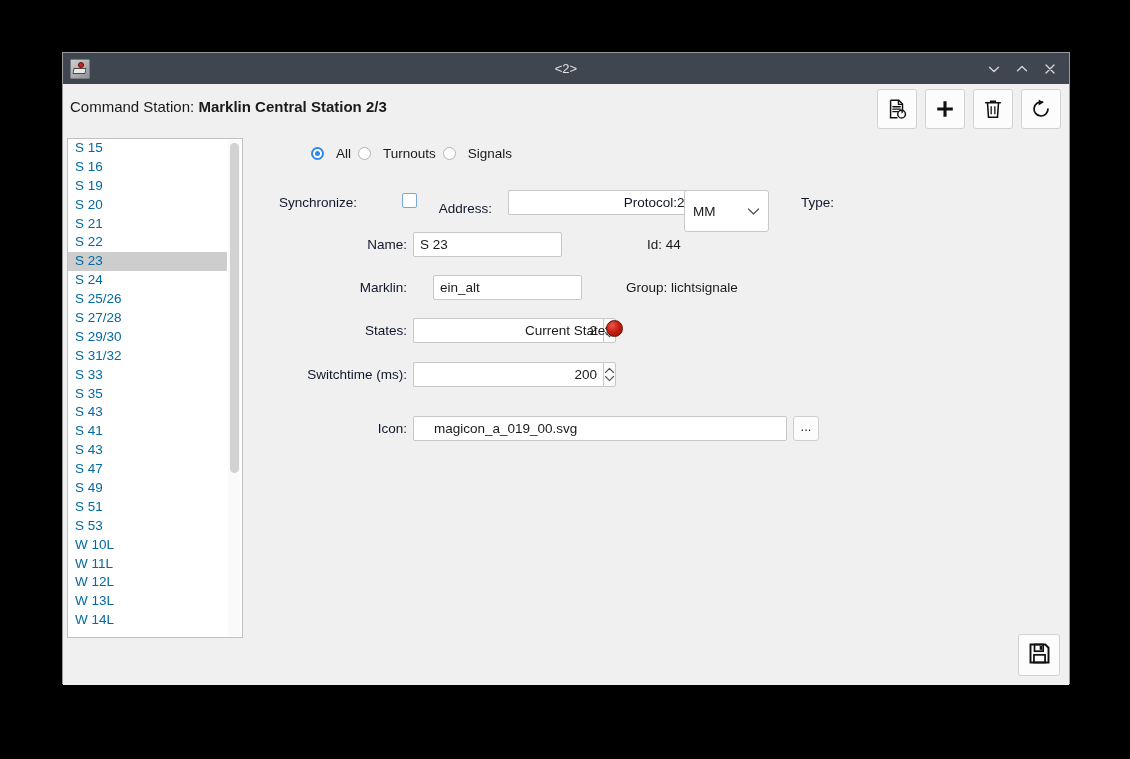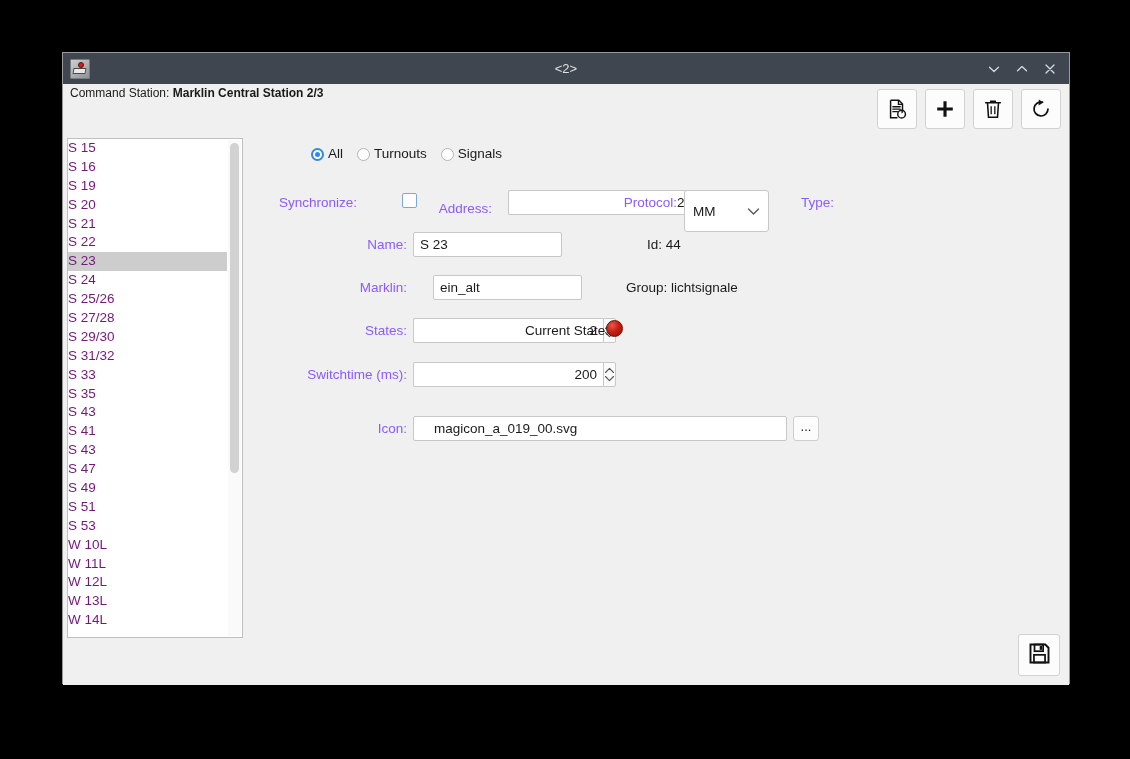--- a/index.html
+++ b/index.html
@@ -98,22 +98,22 @@
 
   
   #header {
     position: relative;
     height: 54px;
     background: #f0f0f0;
   }
   #cs-label {
     position: absolute;
     left: 7px;
-    top: 2px;
-    font-size: 12px;
+    top: 14px;
+    font-size: 15px;
     color: #1a1a1a;
   }
   #cs-label b { font-weight: bold; }
 
   #toolbar {
     position: absolute;
     right: 8px;
     top: 5px;
     display: flex;
     gap: 8px;
@@ -151,22 +151,23 @@
     overflow: hidden;
   }
   #list-inner {
     position: absolute;
     left: 0; top: 0; right: 15px; bottom: 0;
     overflow: hidden;
   }
   .list-item {
     height: 18.9px;
     line-height: 18.9px;
-    font-size: 13.5px;
-    color: #701a75;
+    padding-left: 7px;
+    font-size: 13.5px;
+    color: #0369a1;
     white-space: nowrap;
     cursor: default;
   }
   .list-item.selected {
     background: #cdcdcd;
   }
   #list-scrollbar {
     position: absolute;
     right: 1px;
     top: 1px;
@@ -198,24 +199,23 @@
     left: 64px;
     top: 8px;
     display: flex;
     align-items: center;
     gap: 7px;
     font-size: 13.5px;
     color: #1a1a1a;
   }
   .radio-wrap {
     display: flex;
-    align-items: flex-end;
-    gap: 4px;
-    cursor: default;
-    margin-right: 7px;
+    align-items: center;
+    gap: 12px;
+    cursor: default;
   }
   .radio {
     width: 13px;
     height: 13px;
     border-radius: 50%;
     border: 1px solid #b4b4b4;
     background: #ffffff;
     box-sizing: border-box;
     position: relative;
     flex: 0 0 auto;
@@ -229,21 +229,21 @@
     position: absolute;
     left: 2px; top: 2px;
     width: 5px; height: 5px;
     border-radius: 50%;
     background: #2e8ae6;
   }
 
   .fld-label {
     position: absolute;
     font-size: 13.5px;
-    color: #8b5cf6;
+    color: #0f172a;
     text-align: right;
     white-space: nowrap;
   }
   .ro-value {
     position: absolute;
     font-size: 13.5px;
     color: #1a1a1a;
     white-space: nowrap;
   }
 

